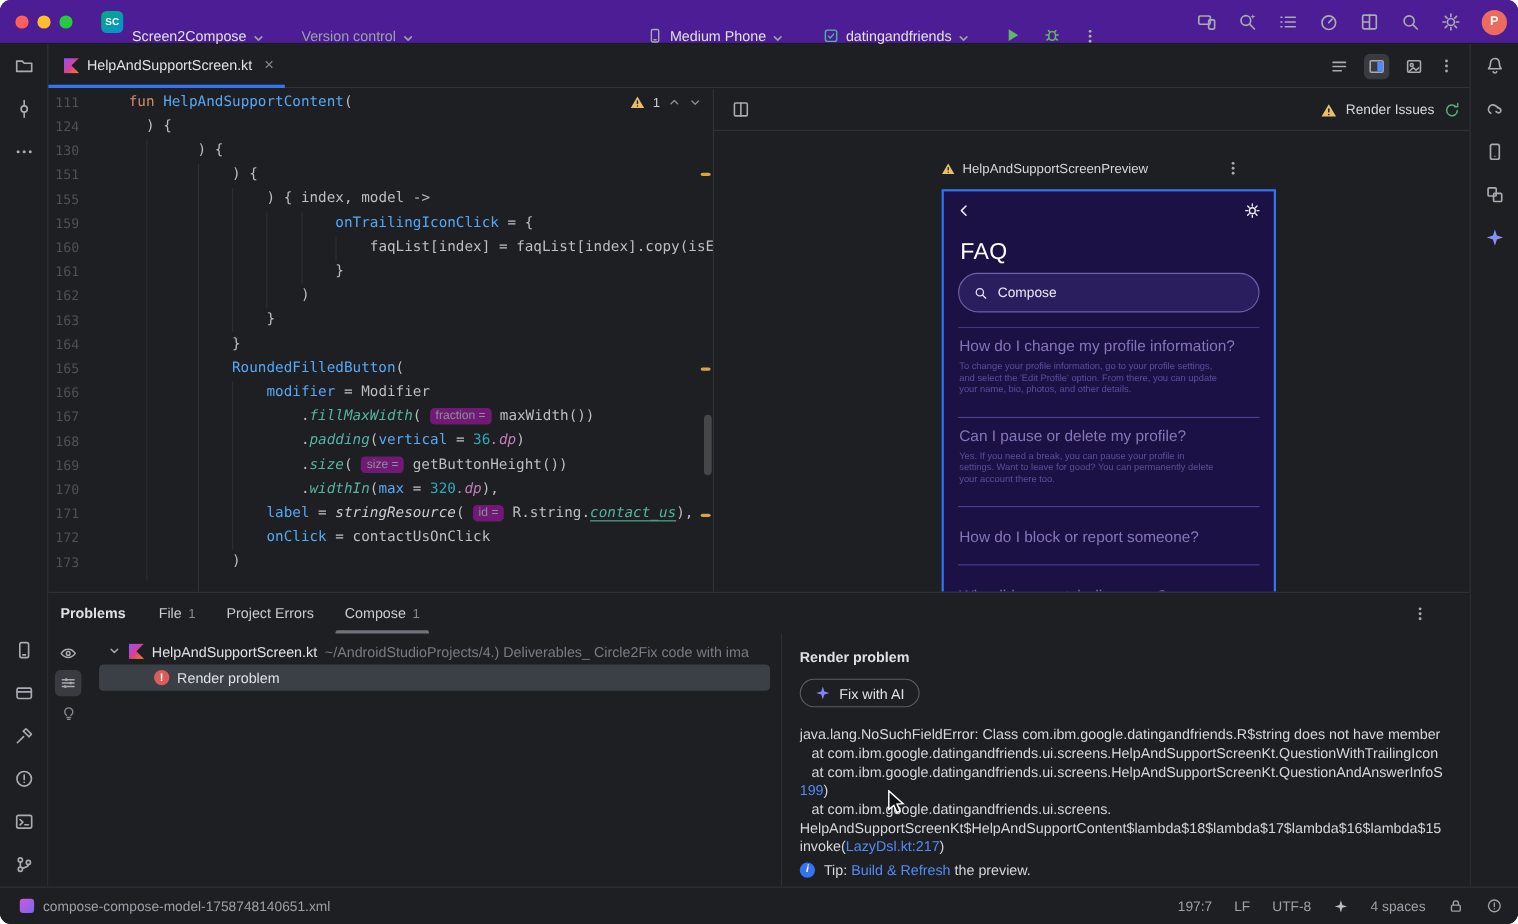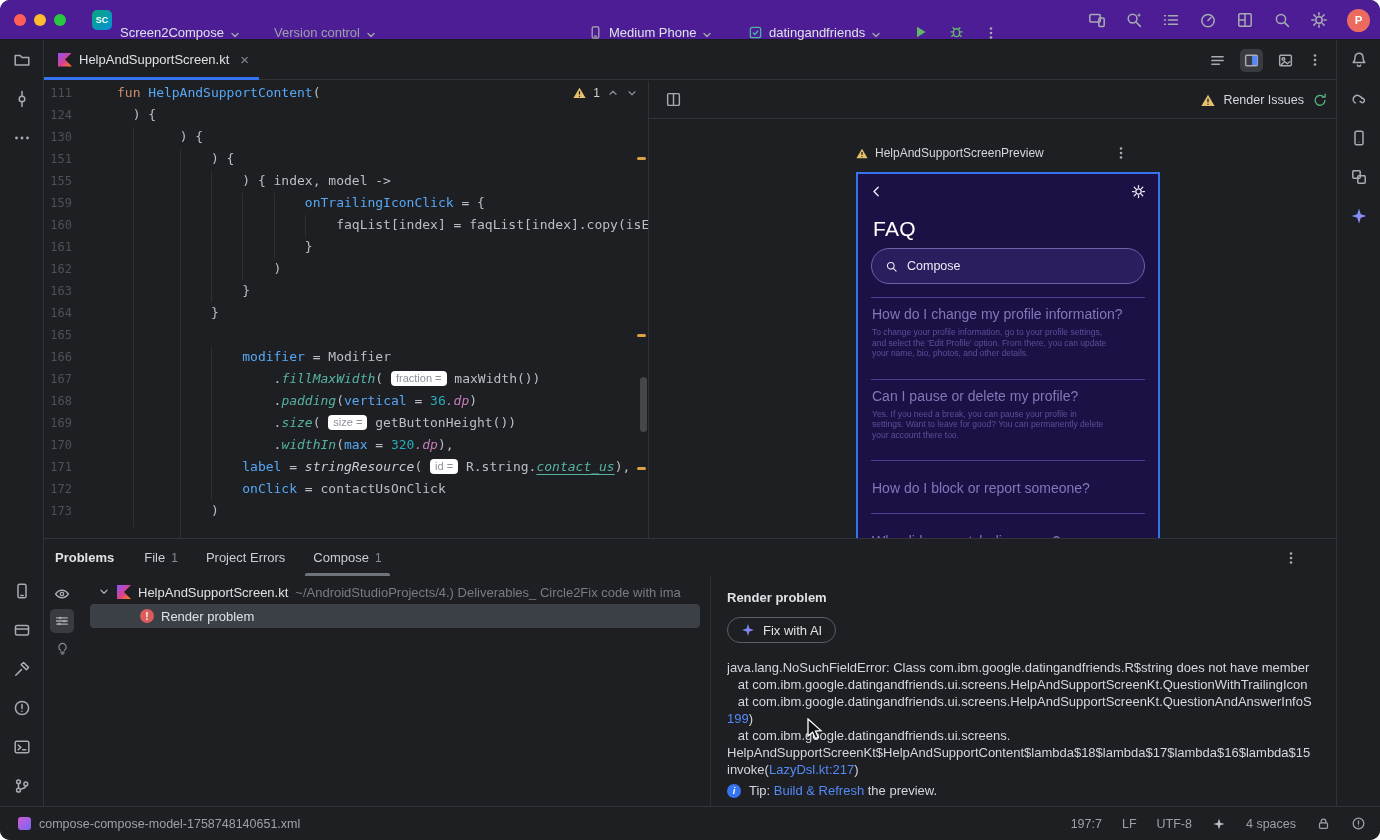--- a/index.html
+++ b/index.html
@@ -53,21 +53,21 @@
   .ln{flex:0 0 28px;text-align:right;color:#4d5157;font-size:12px;line-height:22px}
   .ct{padding-left:45px;color:#bcbec4}
   .tk-pl{color:#bcbec4}
   .tk-kw{color:#cf8e6d}
   .tk-b{color:#56a8f5}
   .tk-x{color:#56b3a3;font-style:italic}
   .tk-if{color:#c8ccd4;font-style:italic}
   .tk-n{color:#2aacb8}
   .tk-dp{color:#c77dbb;font-style:italic}
   .tk-u{color:#56b3a3;font-style:italic;text-decoration:underline;text-underline-offset:3px}
-  .tk-h{display:inline-block;background:#ffffff;color:#8c9099;font-family:"Liberation Sans",sans-serif;font-size:11px;line-height:15px;border-radius:4px;padding:0 5px;vertical-align:1px;font-style:normal}
+  .tk-h{display:inline-block;background:#701a75;color:#8c9099;font-family:"Liberation Sans",sans-serif;font-size:11px;line-height:15px;border-radius:4px;padding:0 5px;vertical-align:1px;font-style:normal}
   .guide{position:absolute;width:1px;background:#2e3034}
   .inspections{position:absolute;top:5px;right:10px;display:flex;align-items:center;gap:7px;color:#ced0d6;font-size:12px}
   .stripe-mark{position:absolute;right:2px;width:9px;height:3px;border-radius:1.5px;background:#d9a343}
   .sb-thumb{position:absolute;right:1px;width:7px;border-radius:3.5px;background:rgba(255,255,255,.18)}
 
   
   .pv-toolbar{position:relative;height:38px;border-bottom:1px solid #313338;display:flex;align-items:center;padding:0 16px;color:#a8abb2}
   .pv-issues{position:absolute;right:8px;top:0;height:38px;display:flex;align-items:center;gap:8px;color:#d5d7dd;font-size:12.5px}
   .pv-canvas{position:absolute;top:39px;left:0;right:0;bottom:0;overflow:hidden}
   .pv-label{position:absolute;left:207px;top:26px;width:272px;display:flex;align-items:center;gap:7px;font-size:12px;color:#d5d7dd}
@@ -396,21 +396,21 @@
                 <div class="cl"><span class="ln">124</span><span class="ct">  <span class="tk-pl">) {</span></span></div>
                 <div class="cl"><span class="ln">130</span><span class="ct">        <span class="tk-pl">) {</span></span></div>
                 <div class="cl"><span class="ln">151</span><span class="ct">            <span class="tk-pl">) {</span></span></div>
                 <div class="cl"><span class="ln">155</span><span class="ct">                <span class="tk-pl">) { index, model -&gt;</span></span></div>
                 <div class="cl"><span class="ln">159</span><span class="ct">                        <span class="tk-b">onTrailingIconClick</span><span class="tk-pl"> = {</span></span></div>
                 <div class="cl"><span class="ln">160</span><span class="ct">                            <span class="tk-pl">faqList[index] = faqList[index].copy(isE</span></span></div>
                 <div class="cl"><span class="ln">161</span><span class="ct">                        <span class="tk-pl">}</span></span></div>
                 <div class="cl"><span class="ln">162</span><span class="ct">                    <span class="tk-pl">)</span></span></div>
                 <div class="cl"><span class="ln">163</span><span class="ct">                <span class="tk-pl">}</span></span></div>
                 <div class="cl"><span class="ln">164</span><span class="ct">            <span class="tk-pl">}</span></span></div>
-                <div class="cl"><span class="ln">165</span></div>
+                <div class="cl"><span class="ln">165</span><span class="ct">            <span class="tk-b">RoundedFilledButton</span><span class="tk-pl">(</span></span></div>
                 <div class="cl"><span class="ln">166</span><span class="ct">                <span class="tk-b">modifier</span><span class="tk-pl"> = Modifier</span></span></div>
                 <div class="cl"><span class="ln">167</span><span class="ct">                    <span class="tk-pl">.</span><span class="tk-x">fillMaxWidth</span><span class="tk-pl">( </span><span class="tk-h">fraction =</span><span class="tk-pl"> maxWidth())</span></span></div>
                 <div class="cl"><span class="ln">168</span><span class="ct">                    <span class="tk-pl">.</span><span class="tk-x">padding</span><span class="tk-pl">(</span><span class="tk-b">vertical</span><span class="tk-pl"> = </span><span class="tk-n">36</span><span class="tk-dp">.dp</span><span class="tk-pl">)</span></span></div>
                 <div class="cl"><span class="ln">169</span><span class="ct">                    <span class="tk-pl">.</span><span class="tk-x">size</span><span class="tk-pl">( </span><span class="tk-h">size =</span><span class="tk-pl"> getButtonHeight())</span></span></div>
                 <div class="cl"><span class="ln">170</span><span class="ct">                    <span class="tk-pl">.</span><span class="tk-x">widthIn</span><span class="tk-pl">(</span><span class="tk-b">max</span><span class="tk-pl"> = </span><span class="tk-n">320</span><span class="tk-dp">.dp</span><span class="tk-pl">),</span></span></div>
                 <div class="cl"><span class="ln">171</span><span class="ct">                <span class="tk-b">label</span><span class="tk-pl"> = </span><span class="tk-if">stringResource</span><span class="tk-pl">( </span><span class="tk-h">id =</span><span class="tk-pl"> R.string.</span><span class="tk-u">contact_us</span><span class="tk-pl">),</span></span></div>
                 <div class="cl"><span class="ln">172</span><span class="ct">                <span class="tk-b">onClick</span><span class="tk-pl"> = contactUsOnClick</span></span></div>
                 <div class="cl"><span class="ln">173</span><span class="ct">            <span class="tk-pl">)</span></span></div>
               </div>
           </div>

